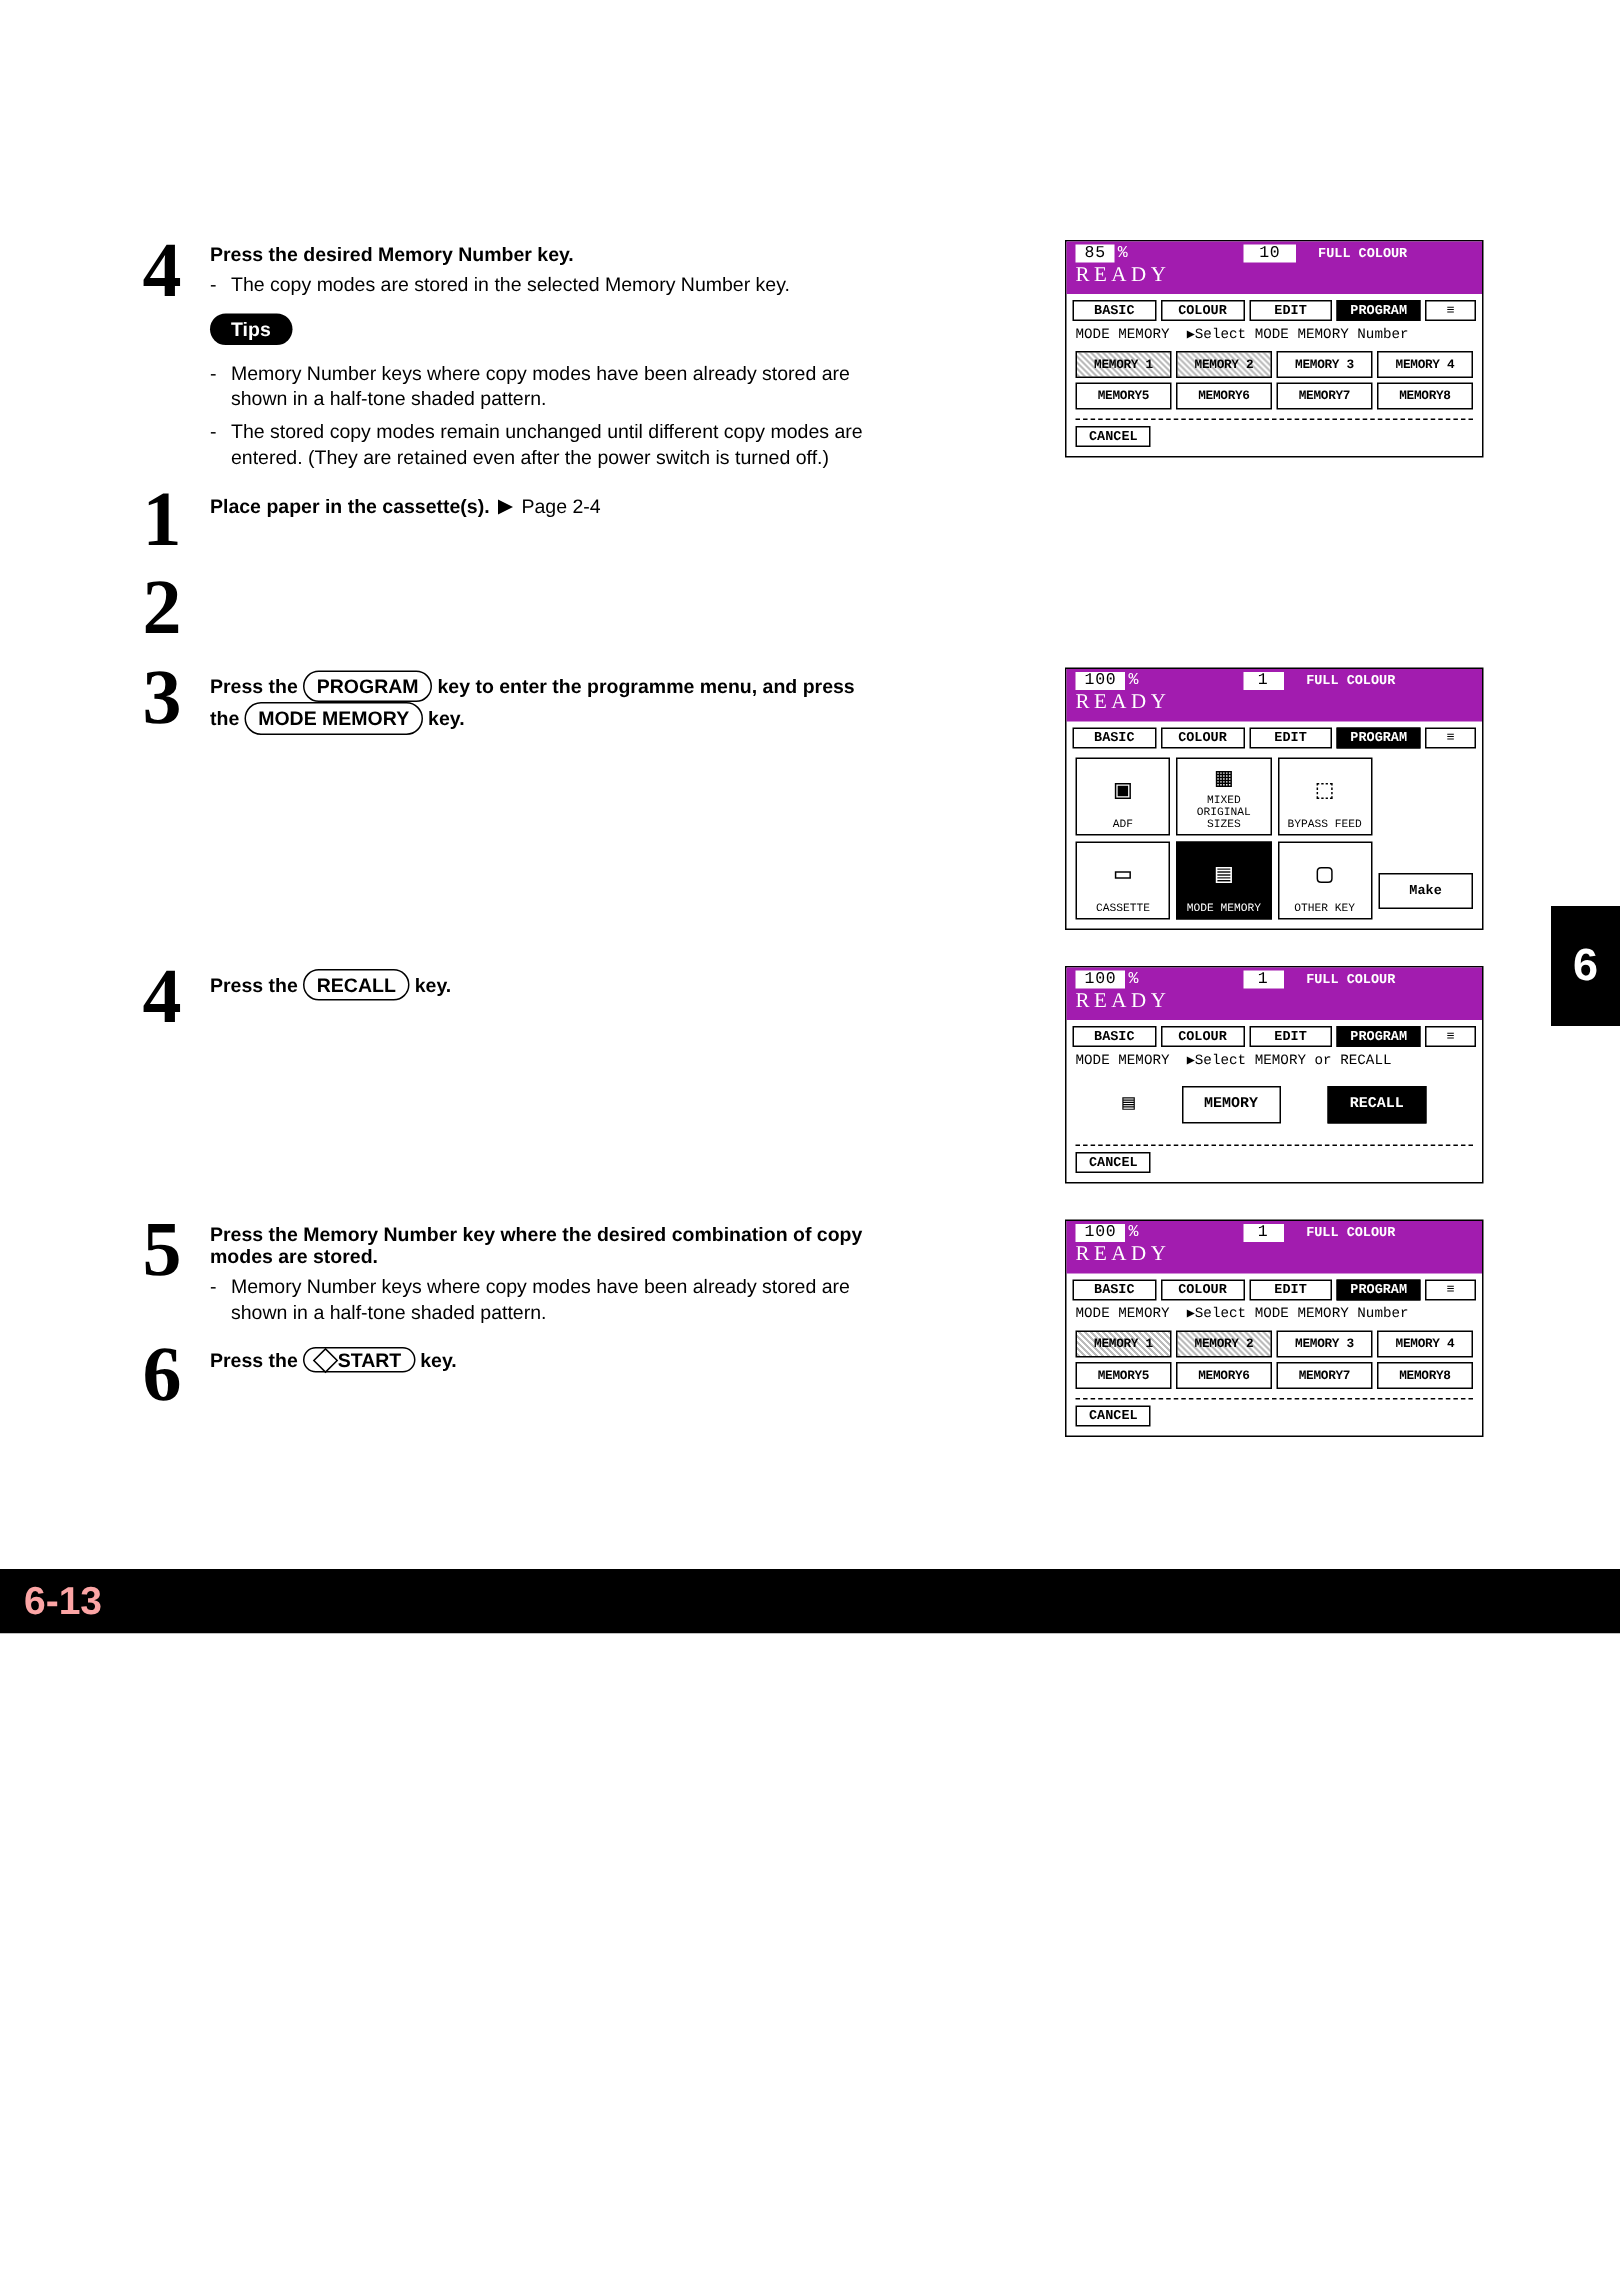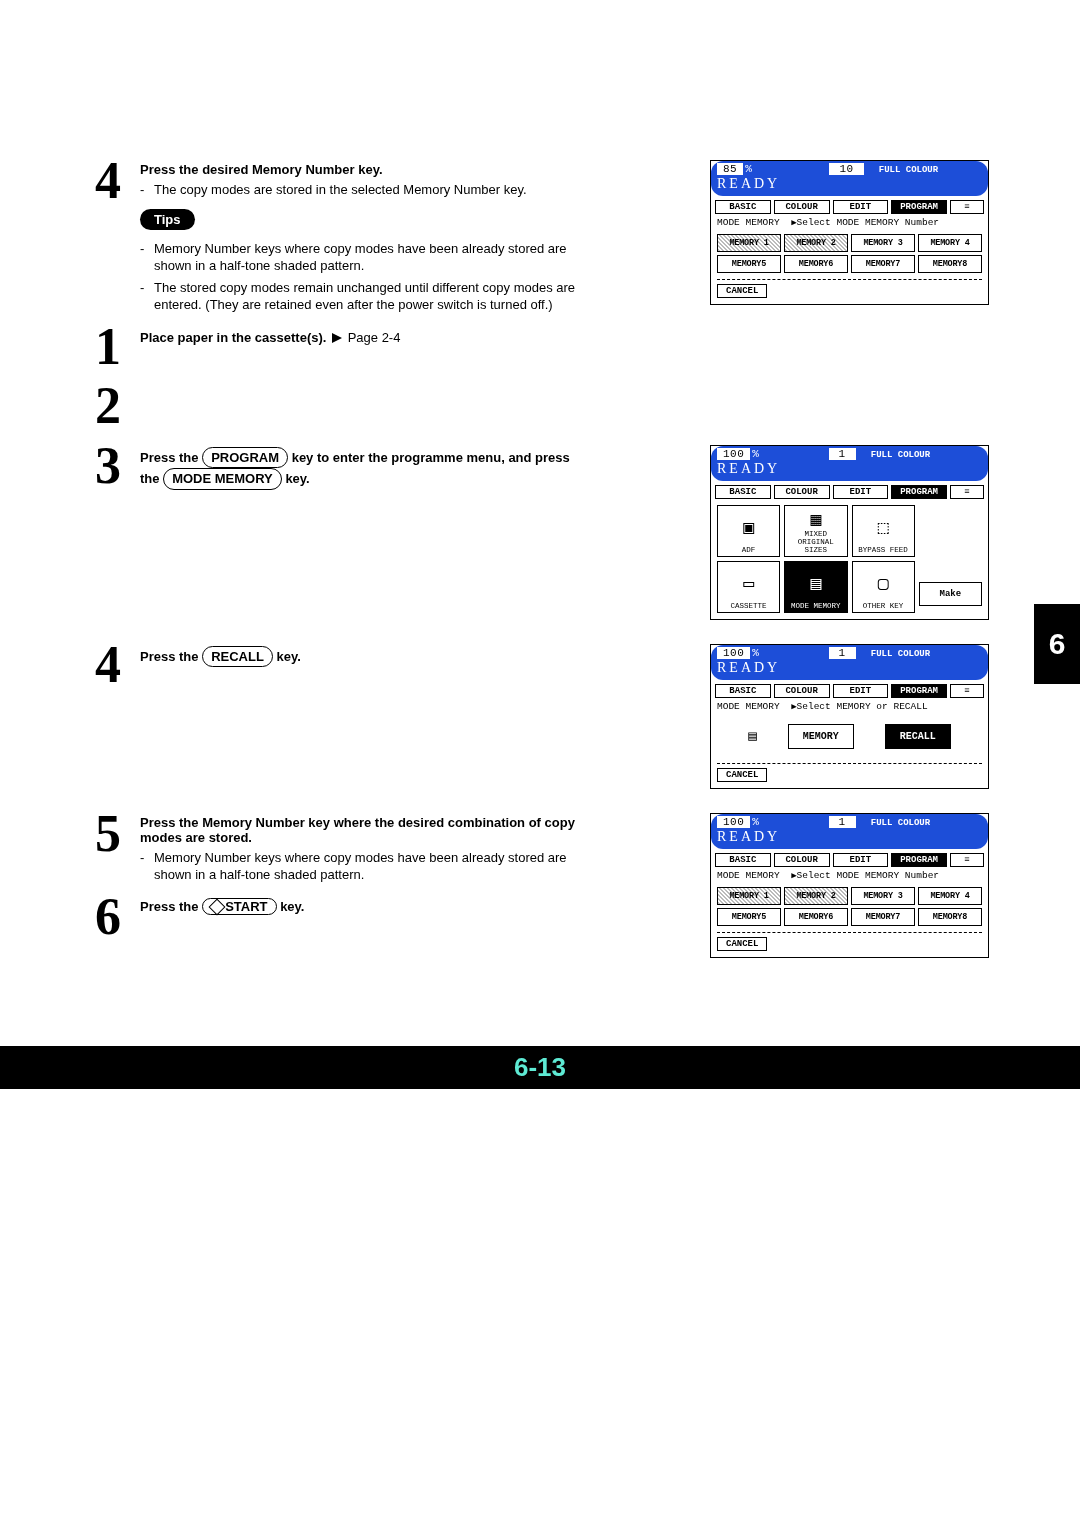--- a/index.html
+++ b/index.html
@@ -94,26 +94,25 @@
   .lcd {
     border: 1.5px solid #000;
     background: #fff;
     font-family: "Courier New", monospace;
     font-size: 11px;
     width: 279px;
     box-sizing: border-box;
     margin-bottom: 18px;
   }
   .lcd-head {
-    background: #1d4ed8;
+    background: #a21caf;
     color: #fff;
     padding: 2px 6px 4px 6px;
     letter-spacing: 0.5px;
     font-size: 11px;
-    border-radius: 12px;
   }
   .lcd-head .zoom {
     display: inline-block;
     background: #fff;
     color: #000;
     padding: 0 6px;
     margin-right: 2px;
   }
   .lcd-head .count {
     display: inline-block;
@@ -243,24 +242,24 @@
     background: #000;
     color: #fff;
     font-size: 30px;
     font-weight: bold;
     display: flex;
     align-items: center;
     justify-content: center;
   }
   .pagenum {
     background: #000;
-    color: #5eead4;
+    color: #fca5a5;
     font-size: 26px;
     font-weight: bold;
-    text-align: center;
+    text-align: left;
     padding: 6px 16px;
     margin-top: 30px;
   }
   .twocol {
     display: flex;
     align-items: flex-start;
     gap: 16px;
   }
   .twocol .left { flex: 1; }
   .diam {

